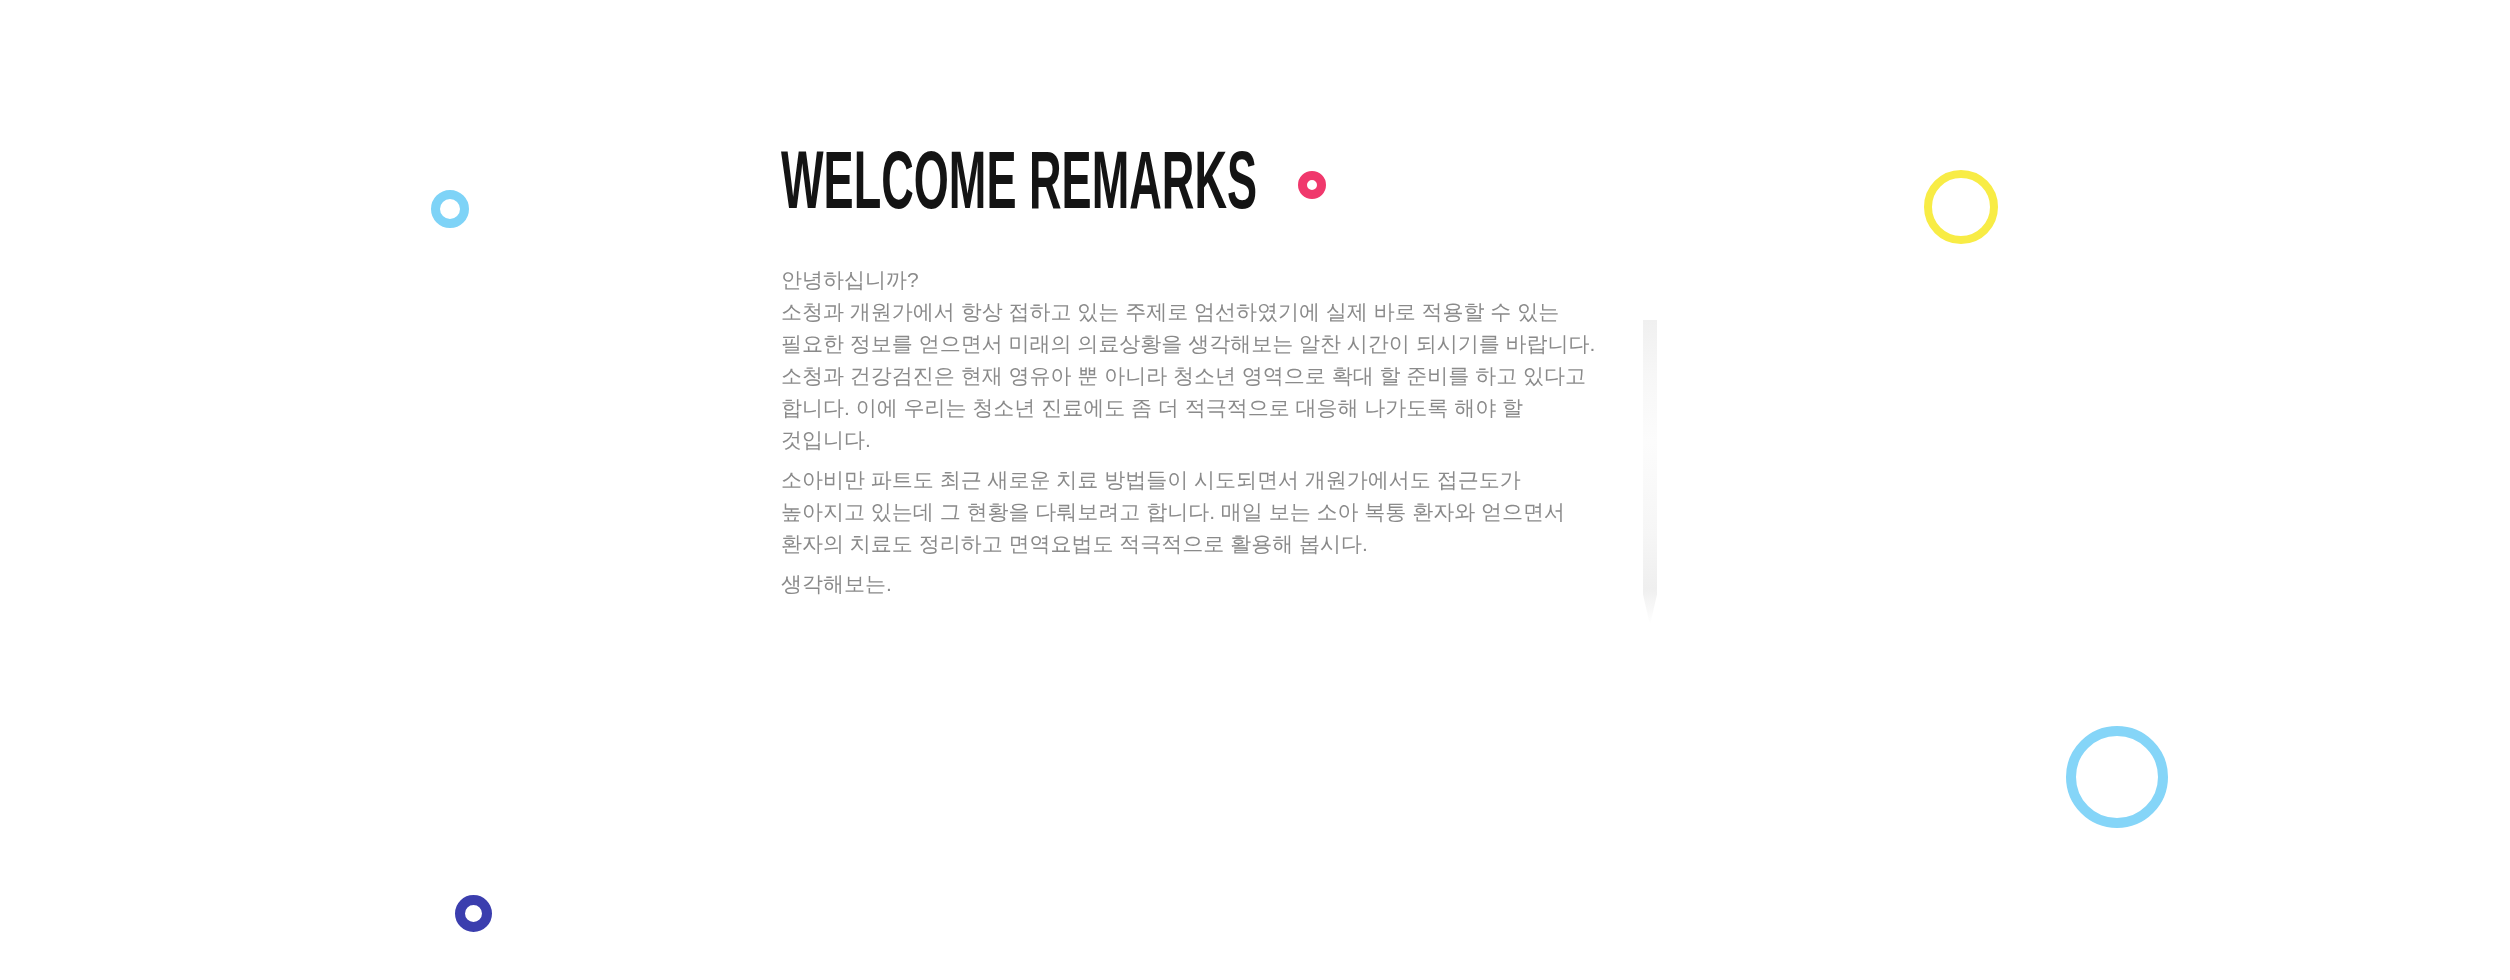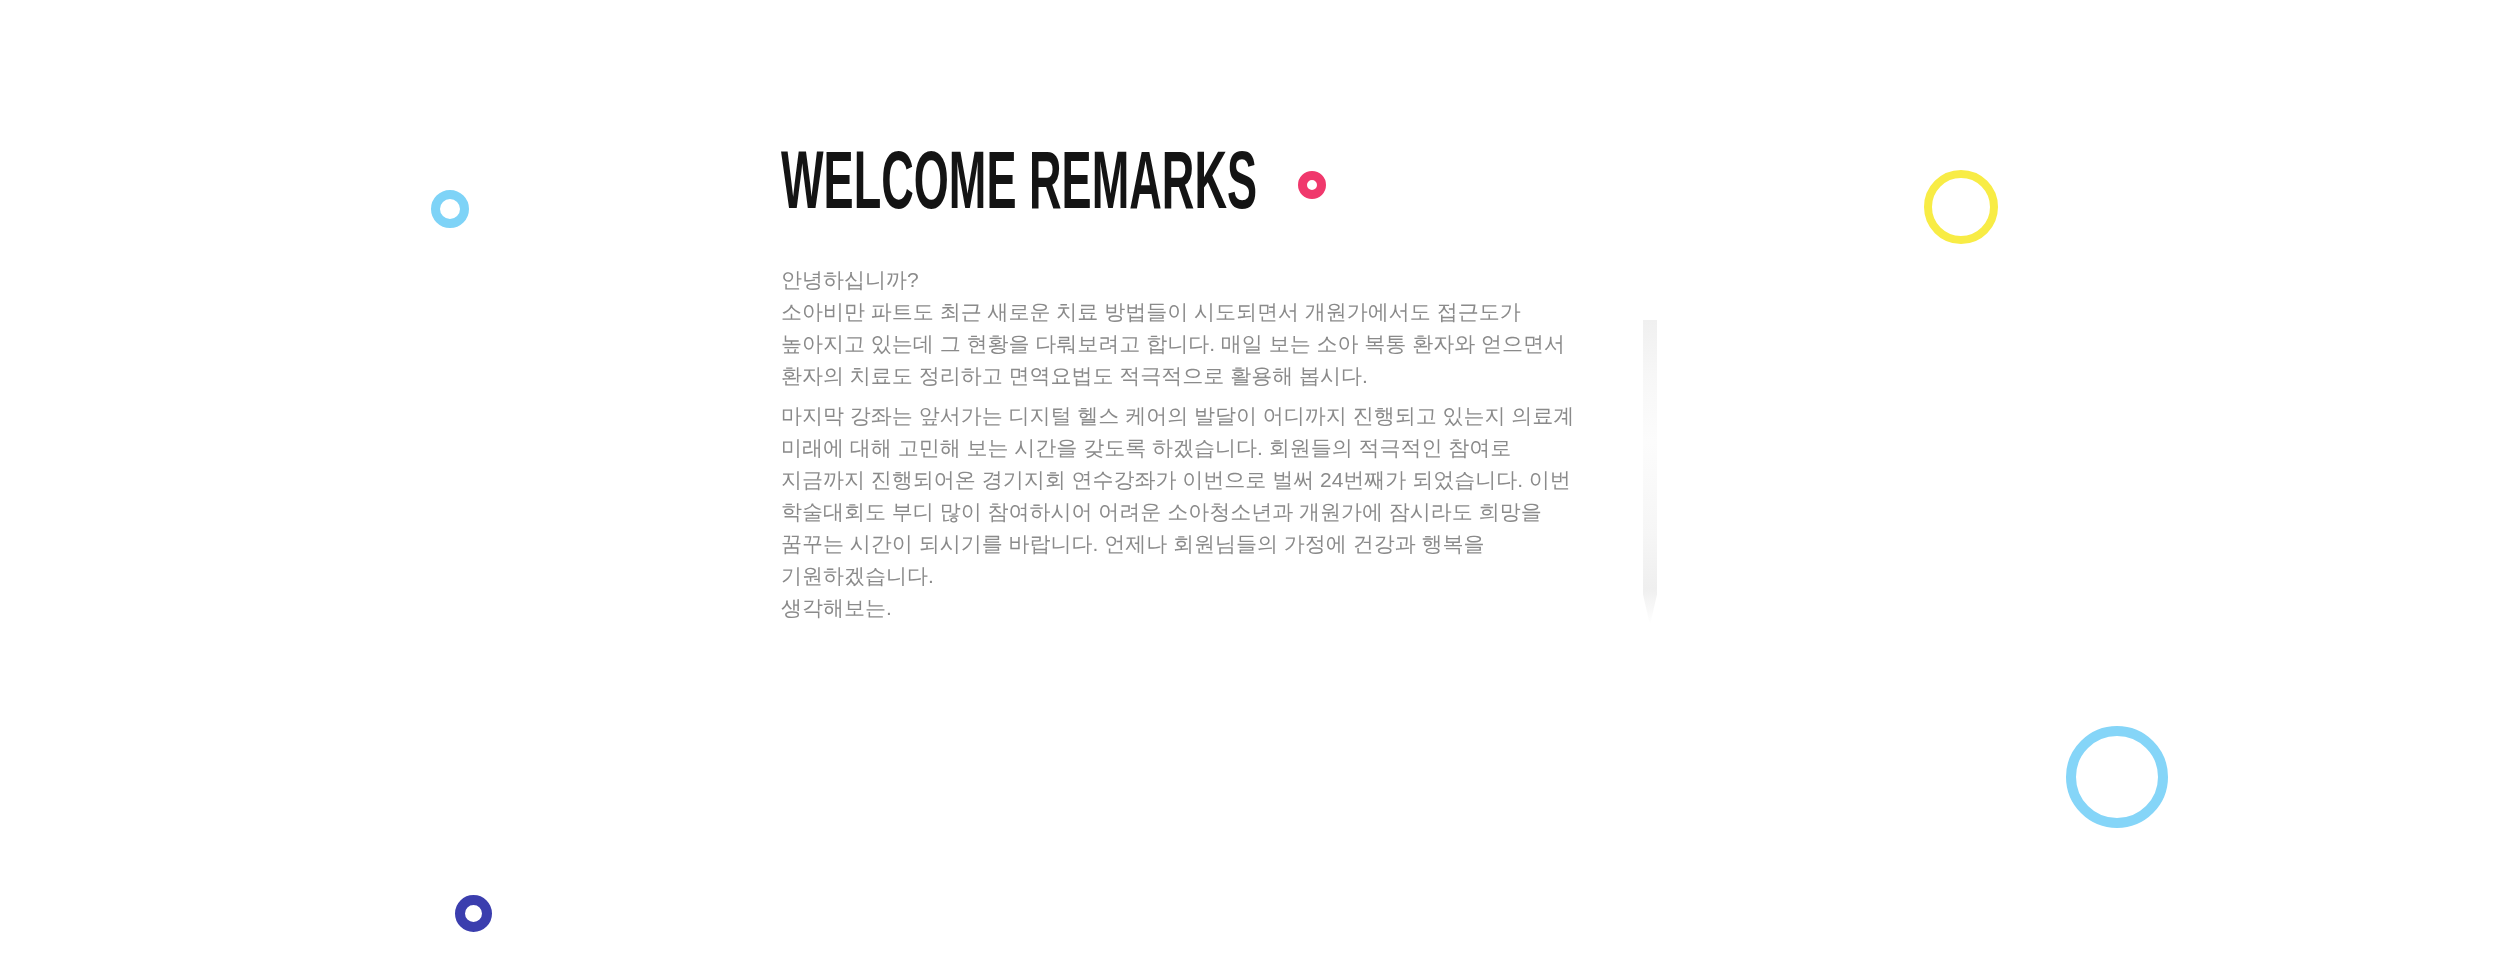--- a/index.html
+++ b/index.html
@@ -103,22 +103,22 @@
 </style>
 </head>
 <body>
 
 <div class="canvas">
 
   <h1 class="page-title">WELCOME REMARKS</h1>
 
   <div class="remarks">
     <p class="no-gap">안녕하십니까?</p>
+    <p>소청과 개원가에서 항상 접하고 있는 주제로 엄선하였기에 실제 바로 적용할 수 있는 필요한 정보를 얻으면서 미래의 의료상황을 생각해보는 알찬 시간이 되시기를 바랍니다. 소청과 건강검진은 현재 영유아 뿐 아니라 청소년 영역으로 확대 할 준비를 하고 있다고 합니다. 이에 우리는 청소년 진료에도 좀 더 적극적으로 대응해 나가도록 해야 할 것입니다.</p>
     <p>소아비만 파트도 최근 새로운 치료 방법들이 시도되면서 개원가에서도 접근도가 높아지고 있는데 그 현황을 다뤄보려고 합니다. 매일 보는 소아 복통 환자와 얻으면서 환자의 치료도 정리하고 면역요법도 적극적으로 활용해 봅시다.</p>
-    <p class="no-gap">마지막 강좌는 앞서가는 디지털 헬스 케어의 발달이 어디까지 진행되고 있는지 의료계 미래에 대해 고민해 보는 시간을 갖도록 하겠습니다. 회원들의 적극적인 참여로 지금까지 진행되어온 경기지회 연수강좌가 이번으로 벌써 24번째가 되었습니다. 이번 학술대회도 부디 많이 참여하시어 어려운 소아청소년과 개원가에 잠시라도 희망을 꿈꾸는 시간이 되시기를 바랍니다. 언제나 회원님들의 가정에 건강과 행복을 기원하겠습니다.</p>
     <p class="no-gap">생각해보는.</p>
   </div>
 
   <div class="vertical-shade"></div>
 
   <div class="ring ring-sky-small"></div>
   <div class="ring ring-pink-small"></div>
   <div class="ring ring-yellow"></div>
   <div class="ring ring-sky-large"></div>
   <div class="ring ring-indigo-small"></div>

